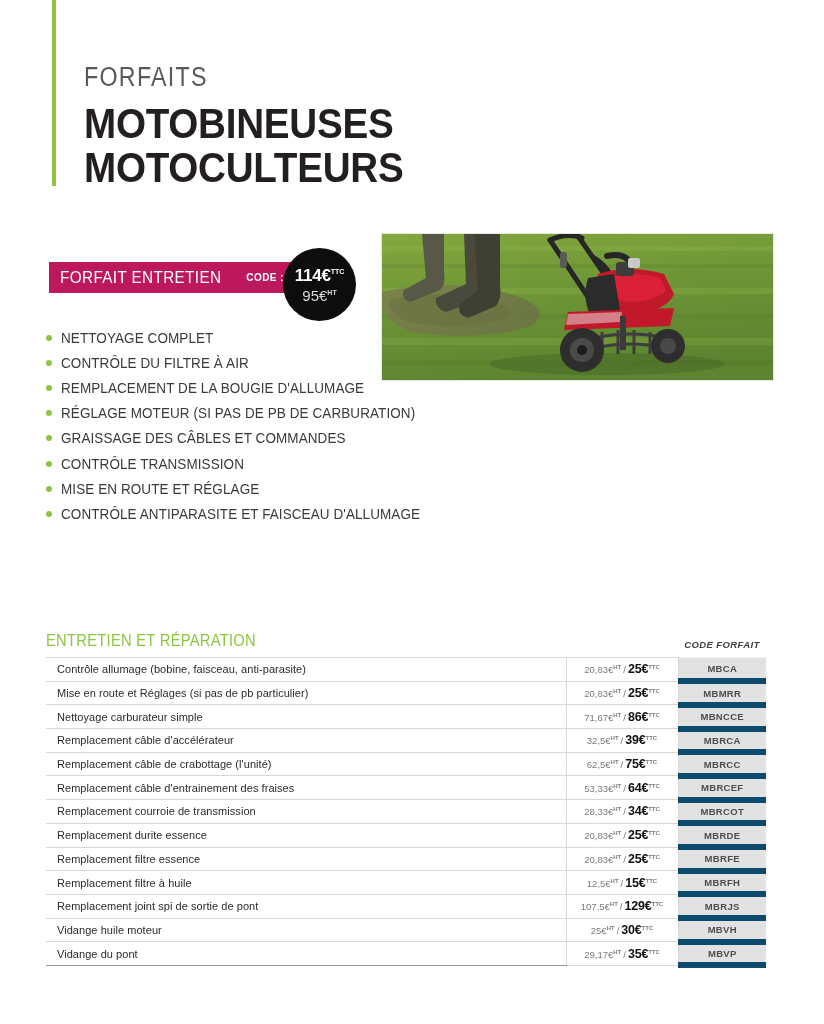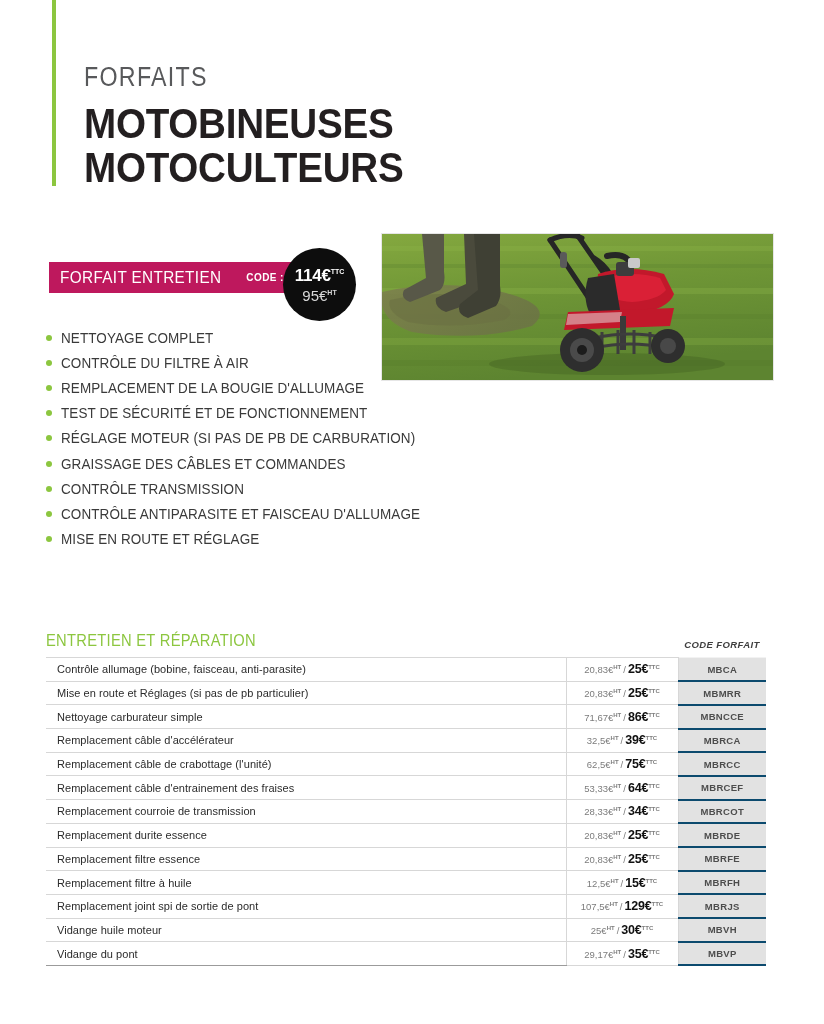--- a/index.html
+++ b/index.html
@@ -107,21 +107,21 @@
     border:1px solid #d7d7d7; border-top:1px solid #d7d7d7;
     font-size:9.5px; color:#7c7c7c;
   }
   .c-price b { font-size:12.5px; color:#111; letter-spacing:-0.2px; }
   .c-price .sup { font-size:6px; vertical-align:super; font-weight:bold; }
   .c-price .sup-ht { font-size:6px; vertical-align:super; color:#7c7c7c; font-weight:bold;}
   .c-code {
     width:88px; text-align:center; background:#e2e2e2;
     font-size:9.5px; font-weight:bold; color:#4d4d4d;
     letter-spacing:0.3px;
-    border-top:1px solid #f2f2f2; border-bottom:2px solid #0c4a6e;
+    border-top:1px solid #f2f2f2; border-bottom:6px solid #0c4a6e;
   }
   tbody tr:last-child .c-label { border-bottom:1px solid #9b9b9b; }
 </style>
 </head>
 <body>
 
 <div id="left-rule"></div>
 
 <div id="header">
   <div id="kicker">FORFAITS</div>
@@ -225,41 +225,37 @@
     <div class="bullet-row">
       <span class="dot"></span>
       <span class="bullet-text">CONTRÔLE DU FILTRE À AIR</span>
     </div>
     <div class="bullet-row">
       <span class="dot"></span>
       <span class="bullet-text">REMPLACEMENT DE LA BOUGIE D'ALLUMAGE</span>
     </div>
     <div class="bullet-row">
       <span class="dot"></span>
-      <span class="bullet-text">TEST DE SÉCURITÉ ET DE FONCTIONNEMENT</span>
-    </div>
-    <div class="bullet-row">
-      <span class="dot"></span>
       <span class="bullet-text">RÉGLAGE MOTEUR (SI PAS DE PB DE CARBURATION)</span>
     </div>
     <div class="bullet-row">
       <span class="dot"></span>
       <span class="bullet-text">GRAISSAGE DES CÂBLES ET COMMANDES</span>
     </div>
     <div class="bullet-row">
       <span class="dot"></span>
       <span class="bullet-text">CONTRÔLE TRANSMISSION</span>
     </div>
     <div class="bullet-row">
       <span class="dot"></span>
+      <span class="bullet-text">MISE EN ROUTE ET RÉGLAGE</span>
+    </div>
+    <div class="bullet-row">
+      <span class="dot"></span>
       <span class="bullet-text">CONTRÔLE ANTIPARASITE ET FAISCEAU D'ALLUMAGE</span>
-    </div>
-    <div class="bullet-row">
-      <span class="dot"></span>
-      <span class="bullet-text">MISE EN ROUTE ET RÉGLAGE</span>
     </div>
   </div>
 
 <div id="table-wrap">
   <div id="table-head">
     <div id="table-head-title">ENTRETIEN ET RÉPARATION</div>
     <div id="table-head-code">CODE FORFAIT</div>
   </div>
   <table>
     <tbody id="table-body">

